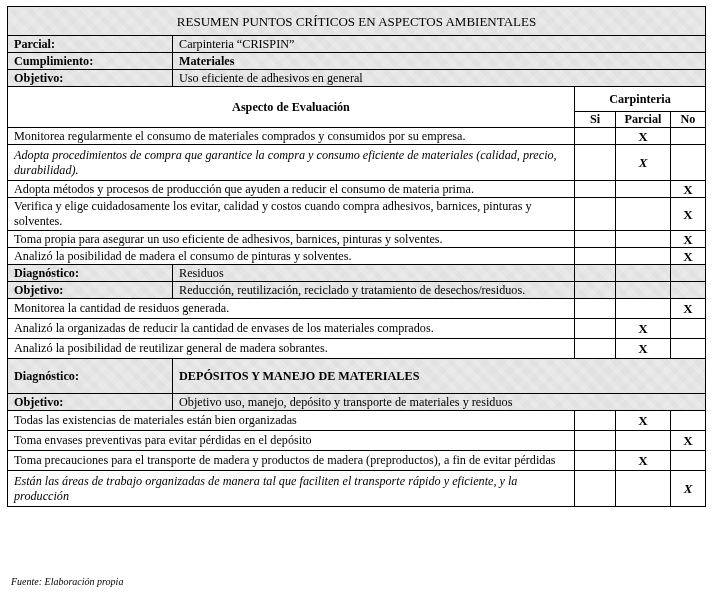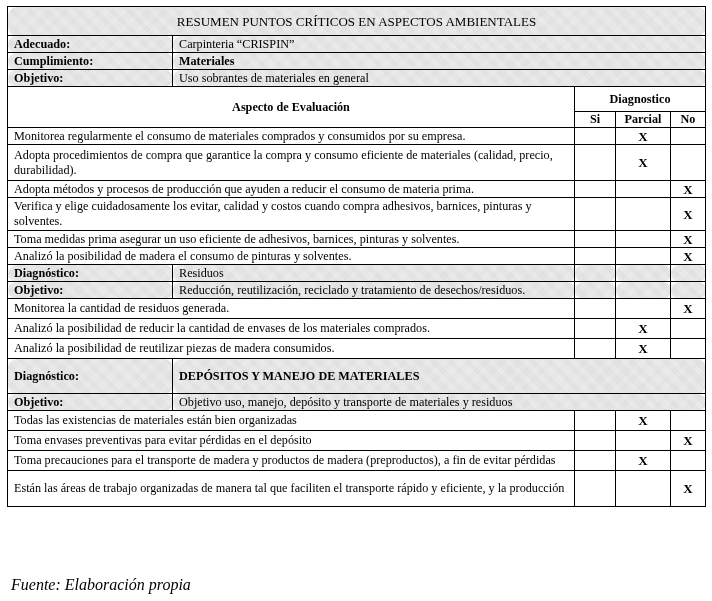--- a/index.html
+++ b/index.html
@@ -4,62 +4,62 @@
 <style>
   html, body { margin: 0; padding: 0; background: #ffffff; }
   body { width: 712px; height: 601px; position: relative; overflow: hidden;
          font-family: "Liberation Serif", "DejaVu Serif", serif; color: #000; }
   table.main { position: absolute; left: 7px; top: 6px; width: 698px;
                border-collapse: collapse; table-layout: fixed; font-size: 12.2px; }
   table.main td { border: 1.3px solid #000; padding: 0 6px; vertical-align: middle; line-height: 15px; }
   .shade { background-color: #e4e4e4;
            background-image:
              repeating-linear-gradient(45deg, rgba(255,255,255,0.45) 0 1px, transparent 1px 2px),
-             repeating-linear-gradient(-45deg, rgba(160,160,160,0.18) 0 1px, transparent 1px 2px); border-radius: 9px; }
+             repeating-linear-gradient(-45deg, rgba(160,160,160,0.18) 0 1px, transparent 1px 2px); }
   .title { text-align: center; height: 28px; font-size: 13px; }
   .bold { font-weight: bold; }
   .lbl { font-weight: bold; }
   .center { text-align: center; }
   .mark { text-align: center; font-weight: bold; font-size: 13px; }
   .r19 { height: 17px; }
   .r22 { height: 20px; }
   .r33 { height: 33px; }
-  .r36 { height: 36px; }
-  .fuente { position: absolute; left: 11px; top: 576px; font-style: italic; font-size: 16px; }
+  .r36 { height: 36px; font-style: italic; }
+  .fuente { position: absolute; left: 11px; top: 576px; font-style: italic; font-size: 10px; }
 </style>
 </head>
 <body>
 
 <table class="main">
   <colgroup>
     <col style="width:165px">
       <col style="width:402px">
       <col style="width:41px">
       <col style="width:55px">
       <col style="width:35px">
   </colgroup>
   <tbody>
     <tr>
       <td colspan="5" class="shade title">RESUMEN PUNTOS CRÍTICOS EN ASPECTOS AMBIENTALES</td>
     </tr>
     <tr class="r19">
-      <td class="shade lbl">Adecuado:</td>
+      <td class="shade lbl">Parcial:</td>
       <td colspan="4" class="shade">Carpinteria “CRISPIN”</td>
     </tr>
     <tr class="r19">
       <td class="shade lbl">Cumplimiento:</td>
       <td colspan="4" class="shade bold">Materiales</td>
     </tr>
     <tr class="r19">
       <td class="shade lbl">Objetivo:</td>
-      <td colspan="4" class="shade">Uso sobrantes de materiales en general</td>
+      <td colspan="4" class="shade">Uso eficiente de adhesivos en general</td>
     </tr>
     <tr class="r22">
       <td colspan="2" rowspan="2" class="center bold">Aspecto de Evaluación</td>
-      <td colspan="3" class="center bold" style="height:24px">Diagnostico</td>
+      <td colspan="3" class="center bold" style="height:24px">Carpinteria</td>
     </tr>
     <tr>
       <td class="center bold" style="height:15px">Si</td>
       <td class="center bold">Parcial</td>
       <td class="center bold">No</td>
     </tr>
 
     <tr class="r19">
       <td colspan="2">Monitorea regularmente el consumo de materiales comprados y consumidos por su empresa.</td>
       <td class="mark"></td>
@@ -78,21 +78,21 @@
       <td class="mark"></td>
       <td class="mark">X</td>
     </tr>
     <tr class="r33">
       <td colspan="2">Verifica y elige cuidadosamente los evitar, calidad y costos cuando compra adhesivos, barnices, pinturas y solventes.</td>
       <td class="mark"></td>
       <td class="mark"></td>
       <td class="mark">X</td>
     </tr>
     <tr class="r19">
-      <td colspan="2">Toma medidas prima asegurar un uso eficiente de adhesivos, barnices, pinturas y solventes.</td>
+      <td colspan="2">Toma propia para asegurar un uso eficiente de adhesivos, barnices, pinturas y solventes.</td>
       <td class="mark"></td>
       <td class="mark"></td>
       <td class="mark">X</td>
     </tr>
     <tr class="r19">
       <td colspan="2">Analizó la posibilidad de madera el consumo de pinturas y solventes.</td>
       <td class="mark"></td>
       <td class="mark"></td>
       <td class="mark">X</td>
     </tr>
@@ -111,27 +111,27 @@
       <td class="shade"></td>
       <td class="shade"></td>
     </tr>
     <tr class="r22">
       <td colspan="2">Monitorea la cantidad de residuos generada.</td>
       <td class="mark"></td>
       <td class="mark"></td>
       <td class="mark">X</td>
     </tr>
     <tr class="r22">
-      <td colspan="2">Analizó la posibilidad de reducir la cantidad de envases de los materiales comprados.</td>
+      <td colspan="2">Analizó la organizadas de reducir la cantidad de envases de los materiales comprados.</td>
       <td class="mark"></td>
       <td class="mark">X</td>
       <td class="mark"></td>
     </tr>
     <tr class="r22">
-      <td colspan="2">Analizó la posibilidad de reutilizar piezas de madera consumidos.</td>
+      <td colspan="2">Analizó la posibilidad de reutilizar general de madera sobrantes.</td>
       <td class="mark"></td>
       <td class="mark">X</td>
       <td class="mark"></td>
     </tr>
 
     <tr>
       <td class="shade lbl" style="height:34px">Diagnóstico:</td>
       <td colspan="4" class="shade bold">DEPÓSITOS Y MANEJO DE MATERIALES</td>
     </tr>
     <tr class="r19">

